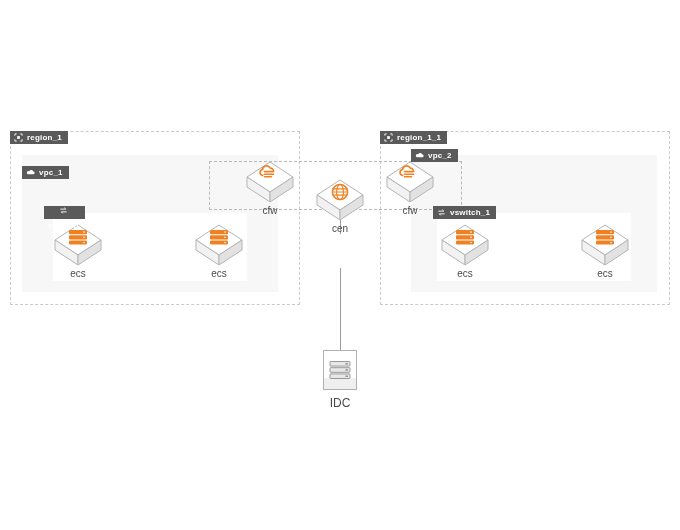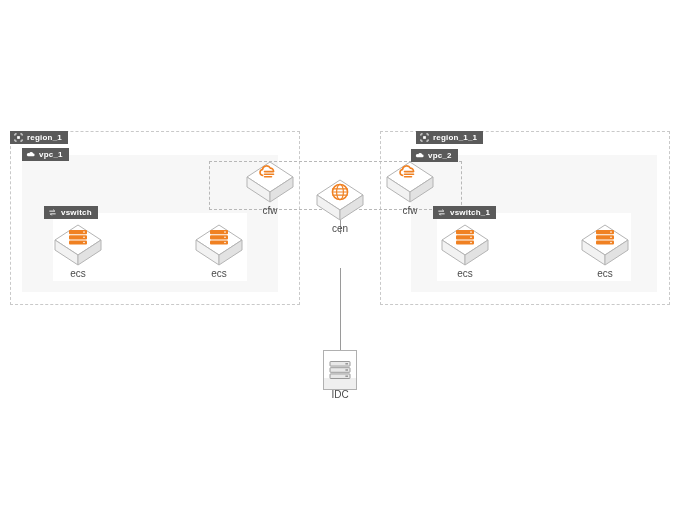--- a/index.html
+++ b/index.html
@@ -95,23 +95,23 @@
     height: 40px;
     margin: 0 auto;
     border: 1px solid #b0b0b0;
     background: linear-gradient(#ffffff 0%, #ffffff 70%, #efefef 70%, #efefef 100%);
     display: flex;
     align-items: center;
     justify-content: center;
     box-sizing: border-box;
   }
   .idc-node .label {
-    font-size: 10px;
+    font-size: 12px;
     color: #4a4a4a;
-    margin-top: 0;
+    margin-top: 8px;
     line-height: 10px;
   }
 
   
   .conn {
     position: absolute;
     background: #9a9a9a;
     z-index: 5;
   }
   .conn-v { width: 1px; }
@@ -136,30 +136,30 @@
             <path d="M7 1h2v2"></path>
             <path d="M9 7v2H7"></path>
             <path d="M3 9H1V7"></path>
         <rect x="3.5" y="3.5" width="3" height="3" fill="#ffffff" stroke="none"></rect>
           </g>
         </svg>
     </span>
     <span>region_1</span>
   </div>
 
-  <div class="badge" style="left:22px; top:148px;">
+  <div class="badge" style="left:22px; top:166px;">
     <span>
       <svg width="9" height="9" viewBox="0 0 10 10">
           <path d="M2 7h6a1.5 1.5 0 0 0 .1-3A2.4 2.4 0 0 0 3.6 3.6 1.7 1.7 0 0 0 2 7z" fill="#ffffff"></path>
         </svg>
     </span>
     <span>vpc_1</span>
   </div>
 
-  <div class="badge" style="left:44px; top:206px;">
+  <div class="badge" style="left:44px; top:206px;flex-direction:column;">
     <span>
       <svg width="9" height="9" viewBox="0 0 10 10">
           <g fill="none" stroke="#ffffff" stroke-width="1">
         <path d="M1.5 3.5h6l-1.6-1.6"></path>
             <path d="M8.5 6.5h-6l1.6 1.6"></path>
           </g>
         </svg>
     </span>
     <span>vswitch</span>
   </div>
@@ -201,21 +201,21 @@
     </div>
     <div class="label">ecs</div>
   </div>
 
   <div class="region-box" style="left:380px; top:131px; width:290px; height:174px;"></div>
 
   <div class="vpc-box" style="left:411px; top:155px; width:246px; height:137px;"></div>
 
   <div class="vswitch-box" style="left:437px; top:213px; width:194px; height:68px;"></div>
 
-  <div class="badge" style="left:380px; top:131px;margin-left:36px;">
+  <div class="badge" style="left:380px; top:131px;">
     <span>
       <svg width="9" height="9" viewBox="0 0 10 10">
           <g fill="none" stroke="#ffffff" stroke-width="1">
         <path d="M1 3V1h2"></path>
             <path d="M7 1h2v2"></path>
             <path d="M9 7v2H7"></path>
             <path d="M3 9H1V7"></path>
         <rect x="3.5" y="3.5" width="3" height="3" fill="#ffffff" stroke="none"></rect>
           </g>
         </svg>

